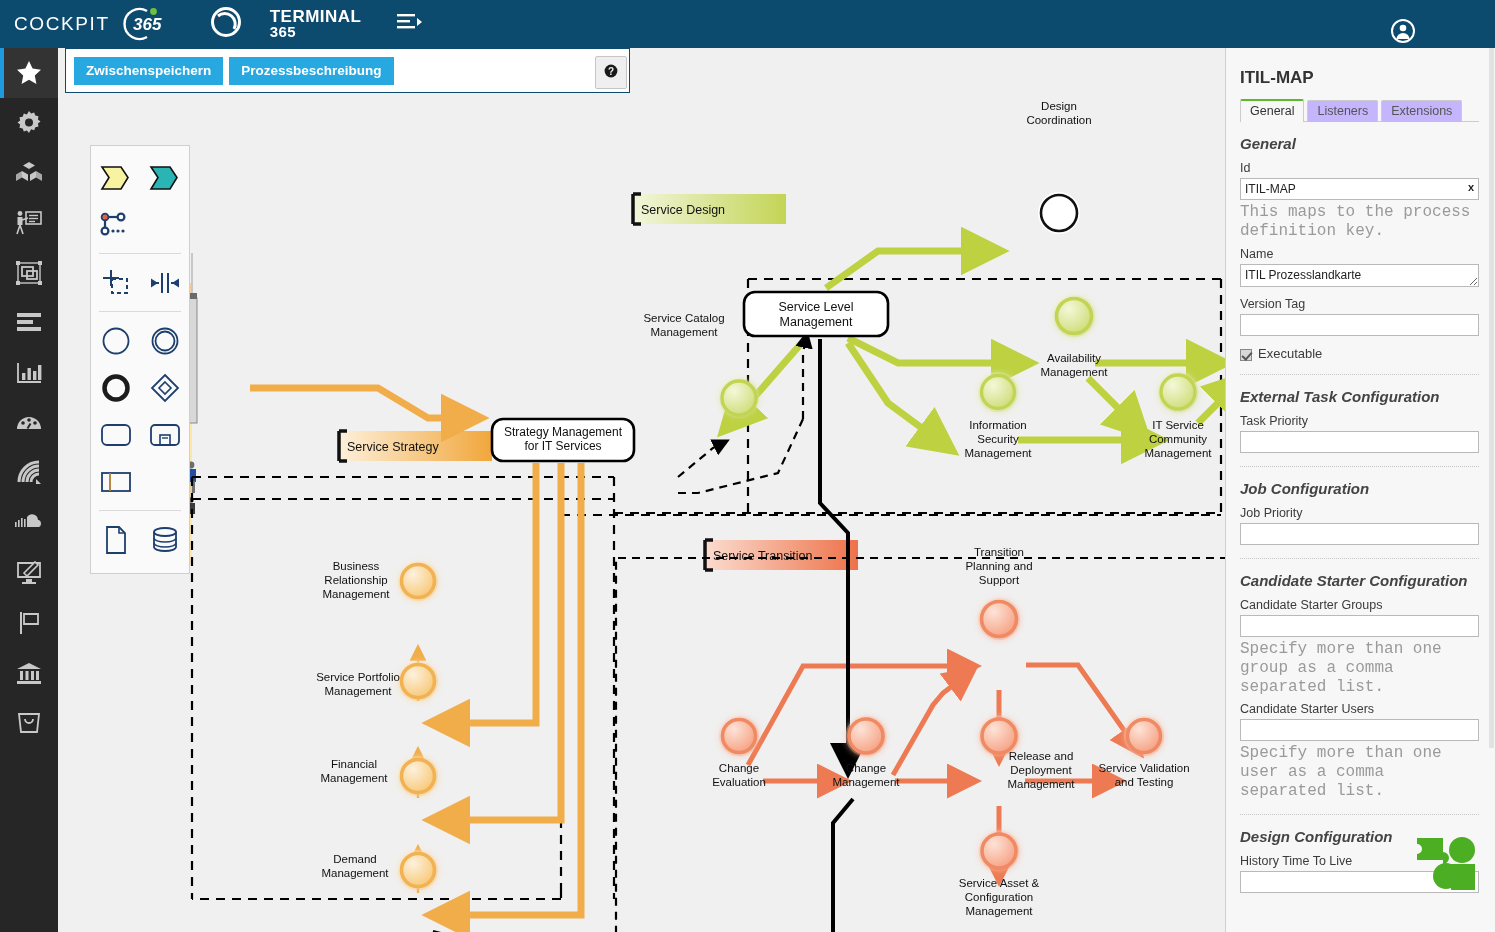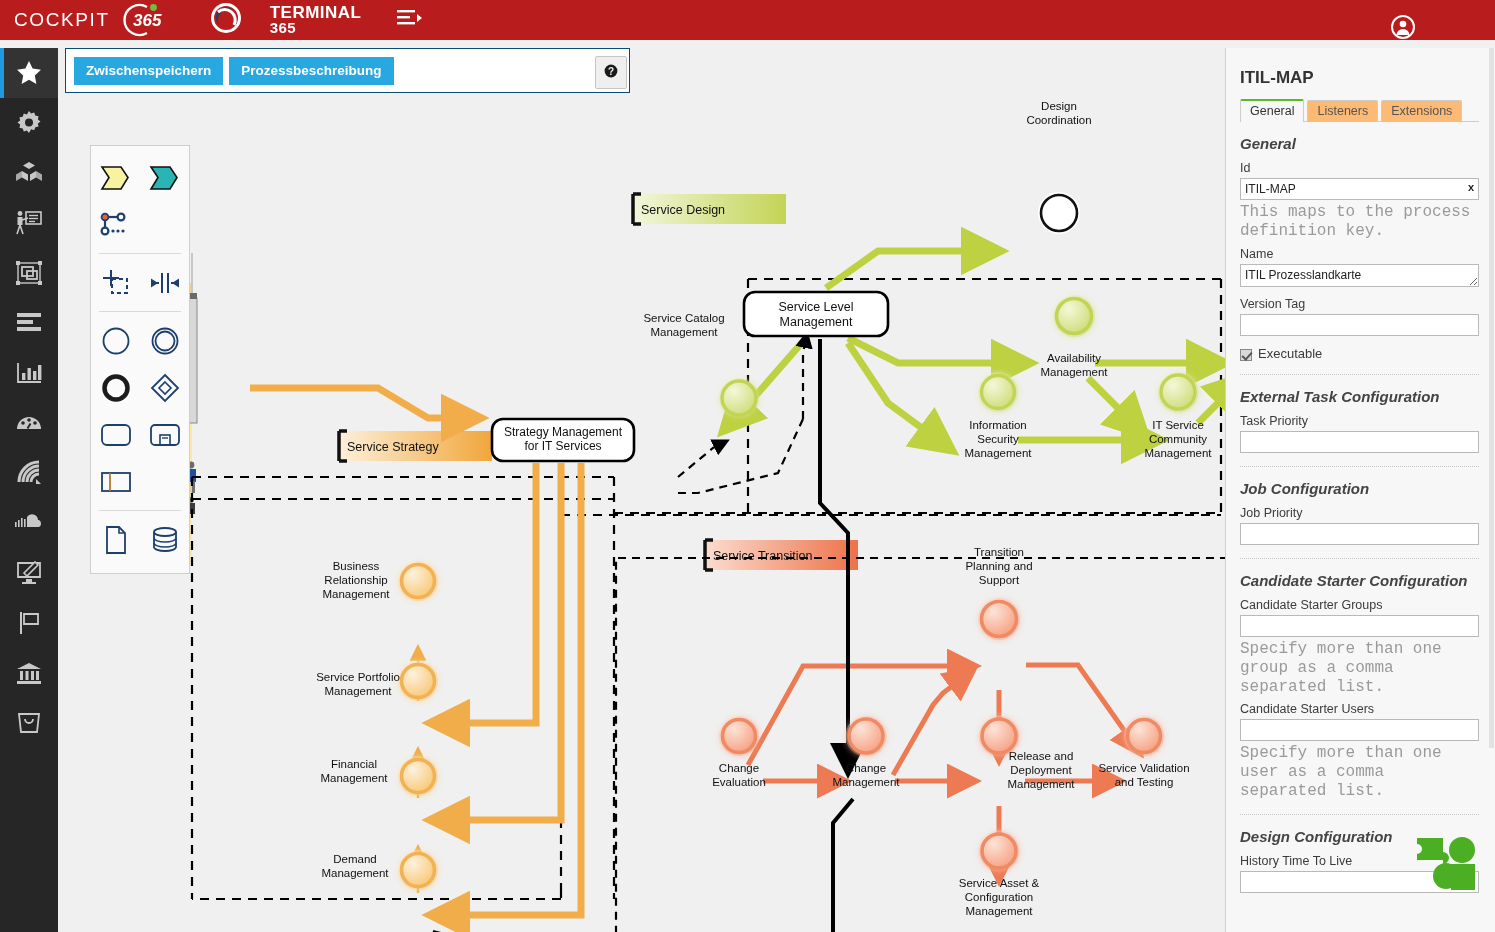--- a/index.html
+++ b/index.html
@@ -7,22 +7,22 @@
     margin: 0; padding: 0;
     width: 1495px; height: 932px;
     overflow: hidden;
     font-family: "Liberation Sans", sans-serif;
     background: #f0f0f0;
   }
   #app { position: relative; width: 1495px; height: 932px; }
 
   
   #topbar {
-    position: absolute; left: 0; top: 0; width: 1495px; height: 40px;
-    background: #b91c1c;
+    position: absolute; left: 0; top: 0; width: 1495px; height: 48px;
+    background: #0c4a6e;
     display: flex; align-items: center;
   }
   #brand-cockpit {
     display: flex; align-items: center; margin-left: 14px;
     color: #fff;
   }
   #brand-cockpit .word {
     font-size: 19px; letter-spacing: 1.6px; font-weight: 400; color: #fff;
   }
   .c365 {
@@ -121,21 +121,21 @@
     background: #f7f7f7; border-left: 1px solid #d0d0d0;
     overflow: hidden;
   }
   #props-inner { padding: 0 16px 0 14px; }
   #props-title {
     font-size: 17px; font-weight: bold; color: #333; padding: 20px 0 10px 0;
   }
   #tabs { display: flex; align-items: flex-end; border-bottom: 1px solid #ccc; height: 24px; }
   .tab {
     font-size: 12.5px; color: #555; padding: 3px 9px 4px 9px;
-    border: 1px solid #ccc; background: #fdba74; margin-right: 3px;
+    border: 1px solid #ccc; background: #c4b5fd; margin-right: 3px;
     border-bottom: none; cursor: pointer; position: relative; top: 1px;
     border-radius: 2px 2px 0 0;
   }
   .tab.active { background: #f7f7f7; border-top: 2px solid #5eb82e; color: #333; }
   .group {
     padding: 13px 0 13px 0; border-bottom: 1px dotted #c5c5c5;
   }
   .group:last-child { border-bottom: none; }
   .group-title {
     font-size: 15px; font-style: italic; font-weight: bold; color: #444;

